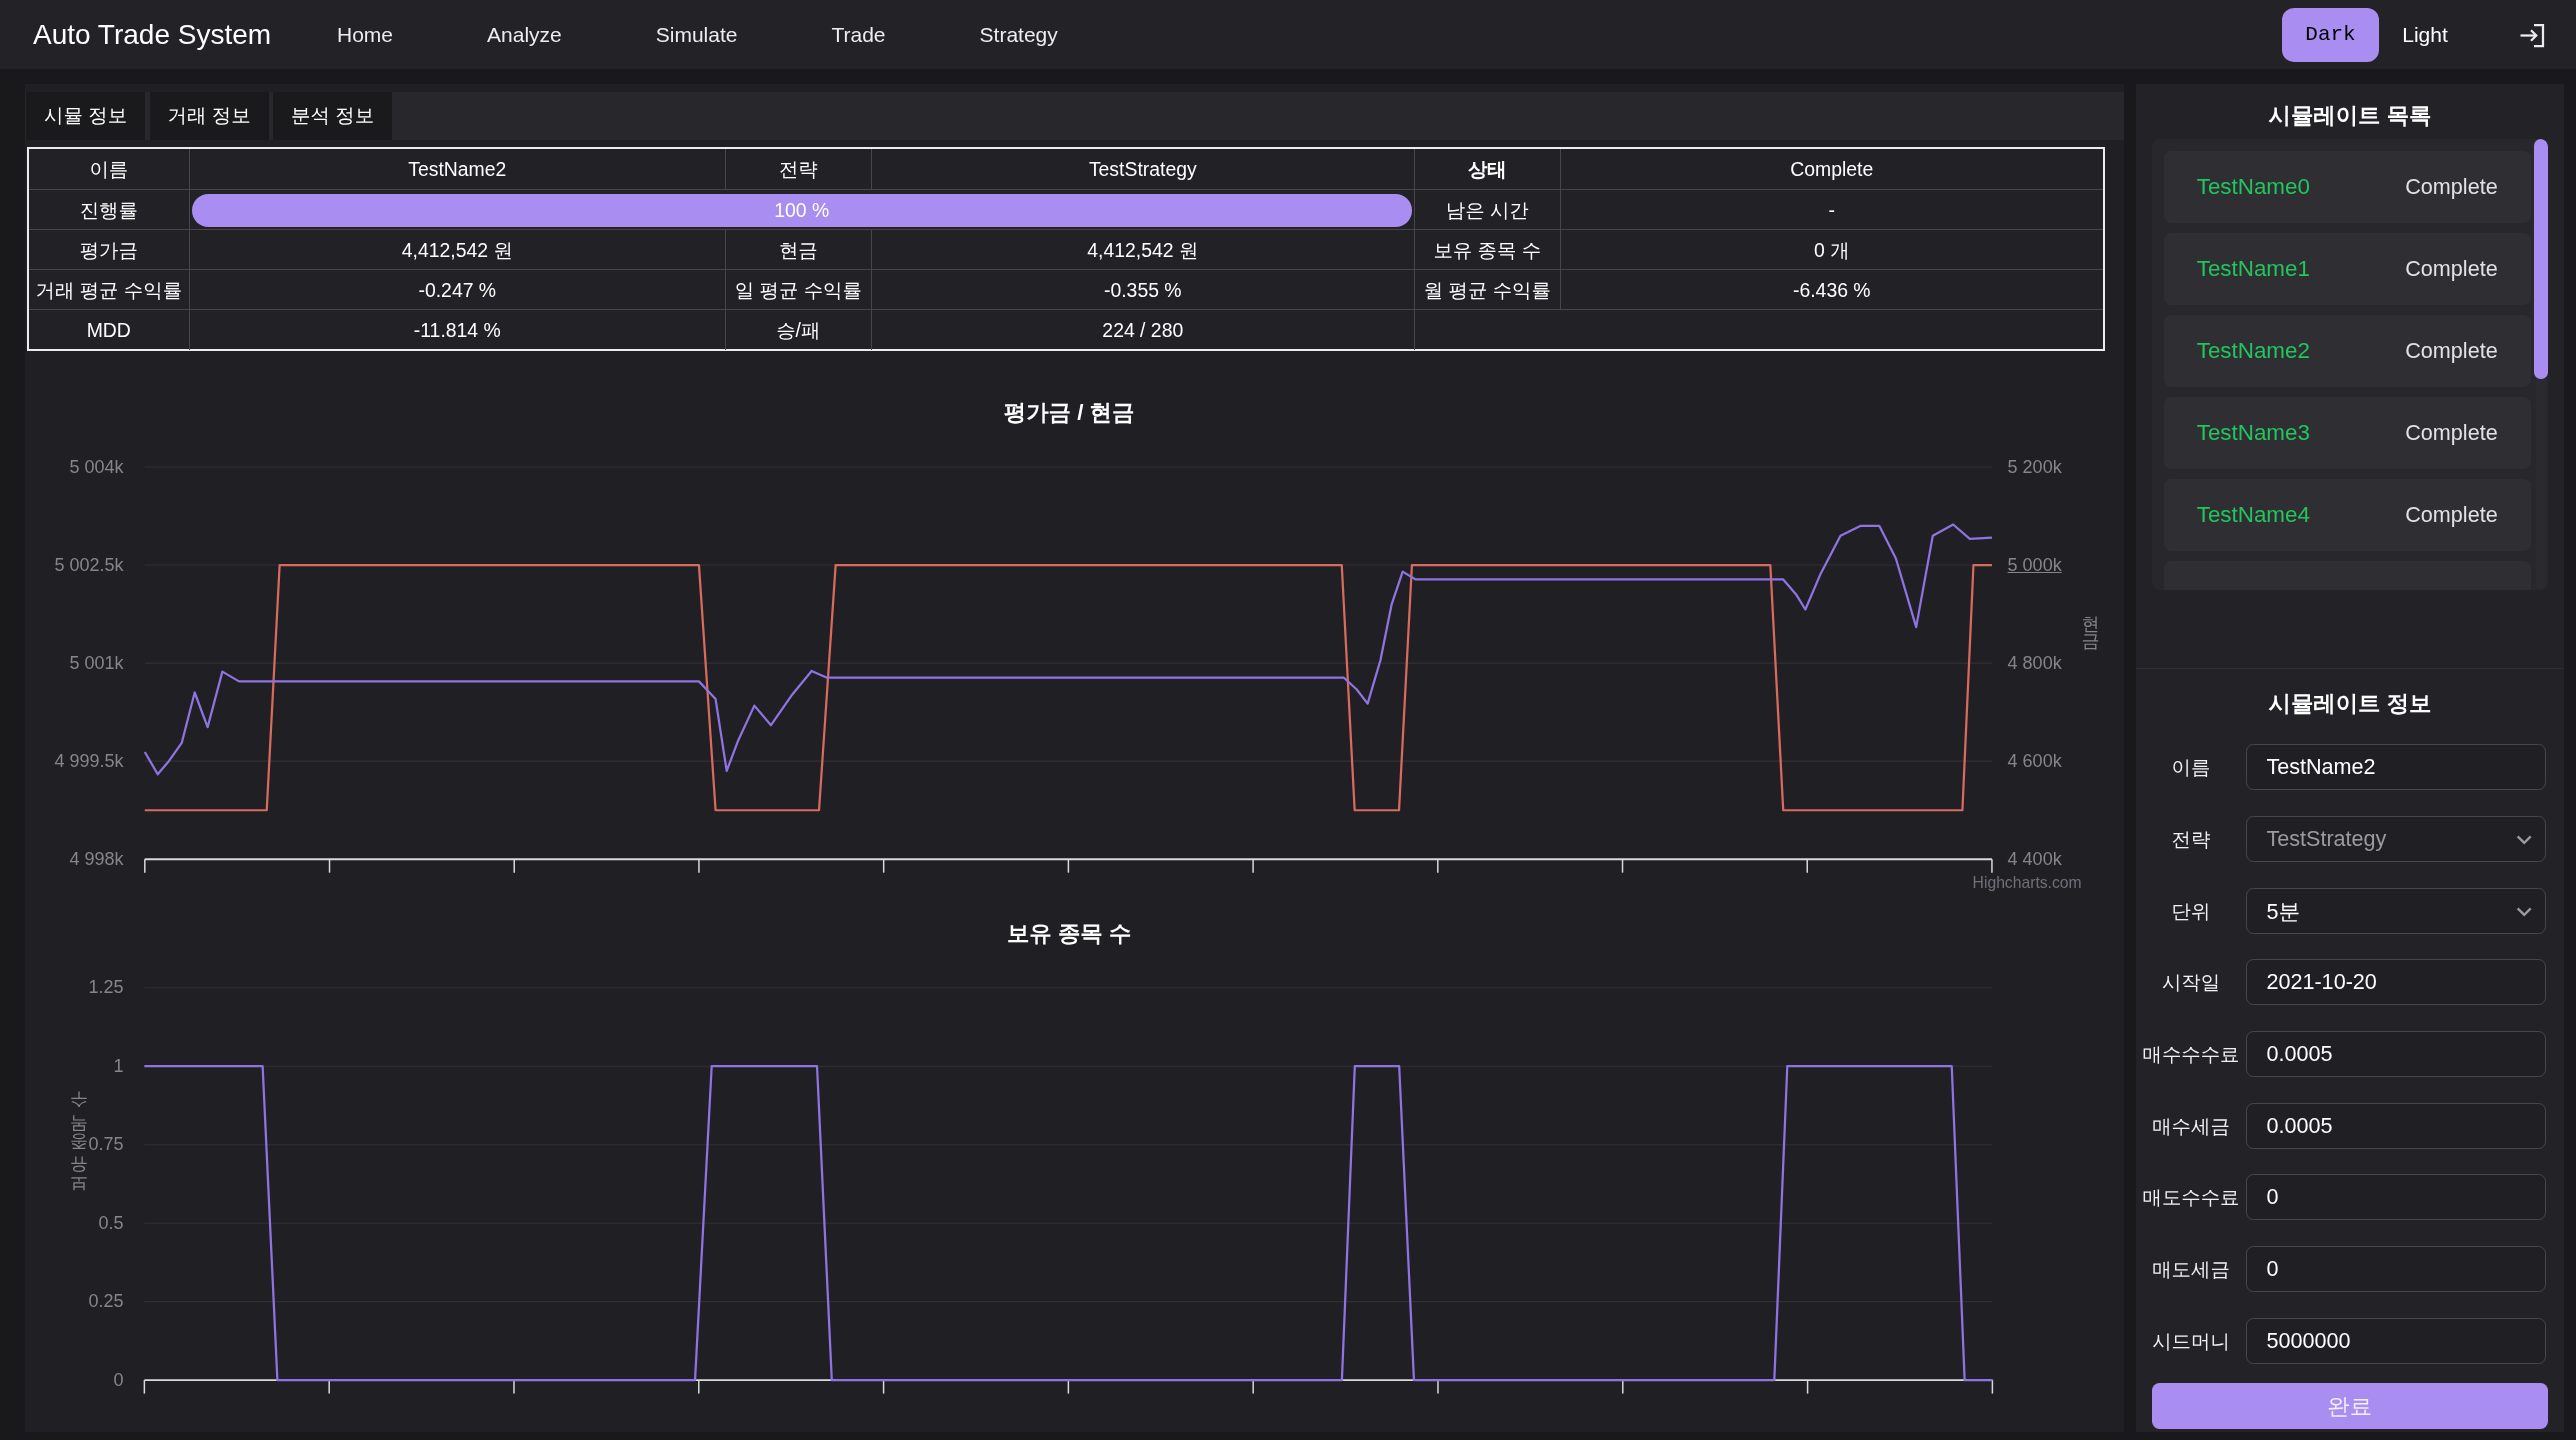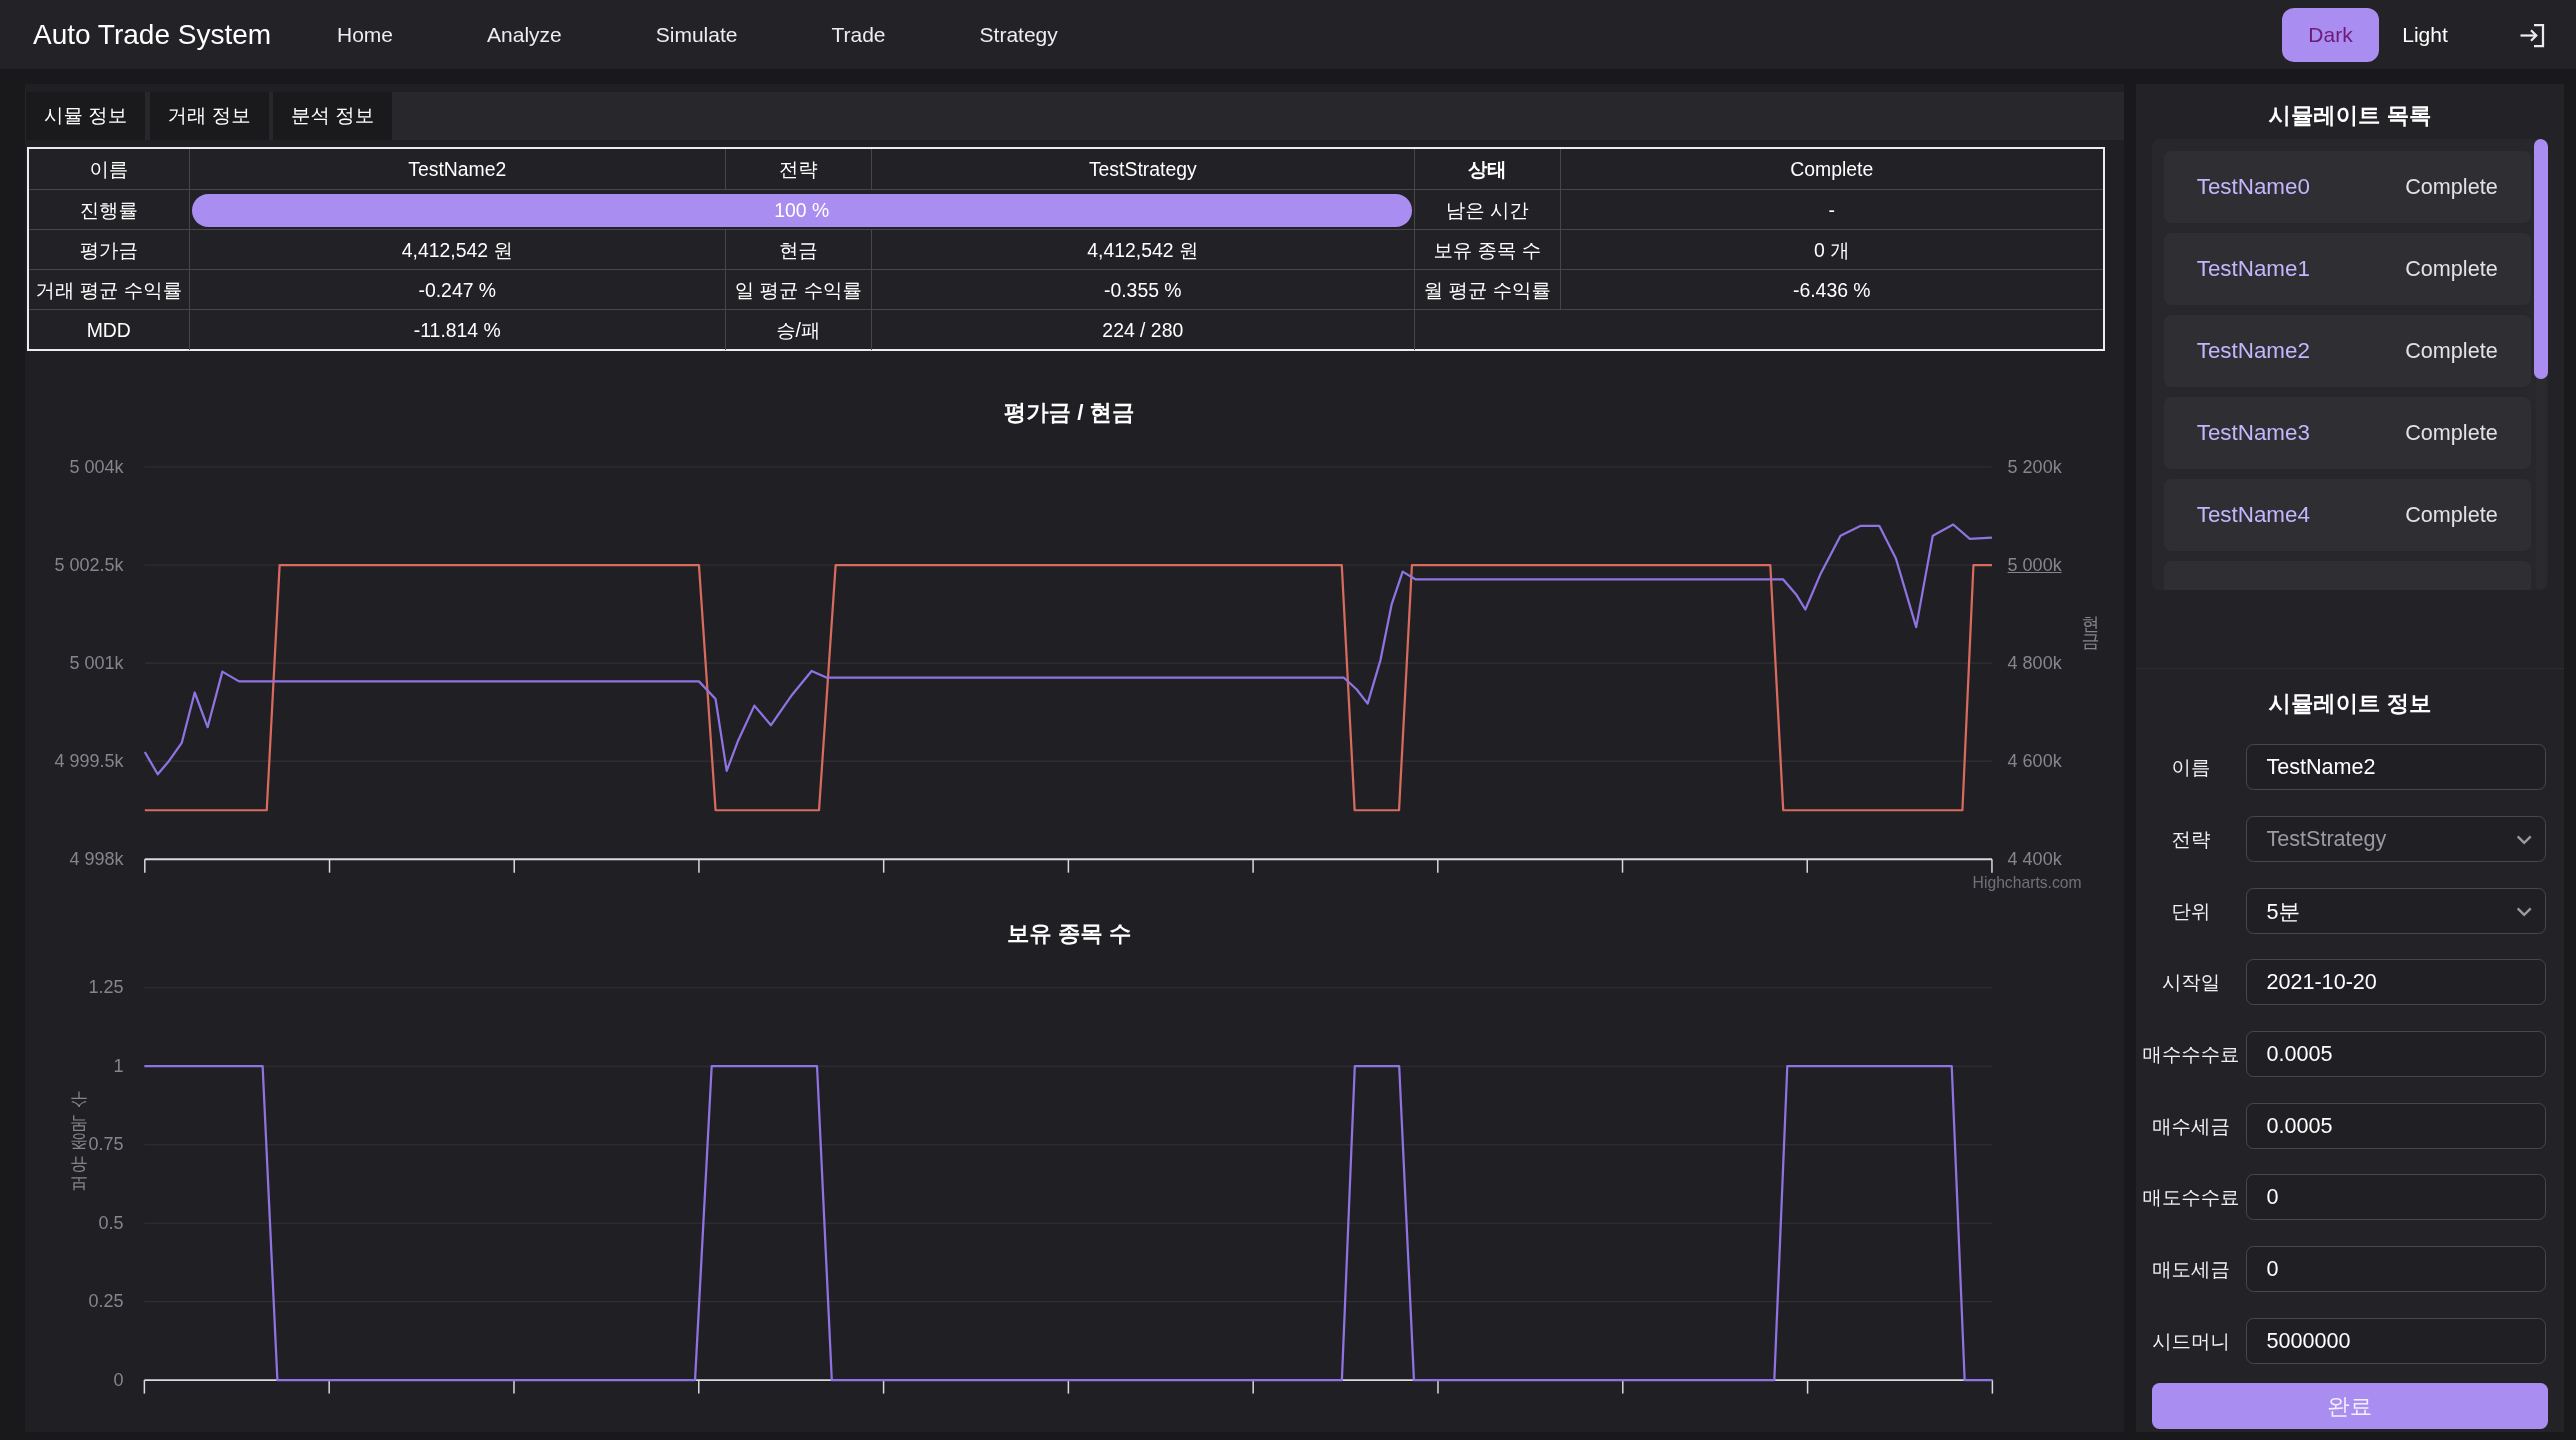--- a/index.html
+++ b/index.html
@@ -5,21 +5,21 @@
   * { margin:0; padding:0; box-sizing:border-box; }
   html,body { width:2576px; height:1440px; background:#19191c; overflow:hidden;
               font-family:"Liberation Sans", sans-serif; color:#fff; }
 
   
   .navbar { position:absolute; left:0; top:0; width:2576px; height:69px; background:#232327; }
   .brand  { position:absolute; left:33px; top:0; height:69px; line-height:69px; font-size:28px; color:#fff; }
   .nav-links { position:absolute; left:337px; top:0; height:69px; display:flex; gap:94px; align-items:center; }
   .nav-link { font-size:21px; color:#ededf0; cursor:pointer; }
   .btn-dark { position:absolute; left:2282px; top:7.5px; width:97px; height:54px; border-radius:12px;
-              background:var(--accent); color:#701a75; font-size:21px; display:flex; align-items:center; justify-content:center; cursor:pointer; }
+              background:var(--accent); color:#000000; font-size:21px; display:flex; align-items:center; justify-content:center; cursor:pointer;font-family:Liberation Mono, monospace; }
   .btn-light{ position:absolute; left:2389px; top:7.5px; width:72px; height:54px; color:#fff; font-size:21px;
               display:flex; align-items:center; justify-content:center; cursor:pointer; }
   .login-ic { position:absolute; left:2516px; top:18.7px; width:33px; height:33px; cursor:pointer; }
 
   :root { --accent:#a98df0; --panel:#202024; --panel2:#232327; --grid:#303034; --axis:#d9d9e2; --muted:#85858c; }
 
   
   .left-card { position:absolute; left:24.6px; top:84px; width:2099px; height:1348px; background:var(--panel); }
   .tabbar { position:absolute; left:0; top:7.5px; width:2099px; height:48px; background:#28282c; display:flex; gap:4.5px; padding-left:1.5px; }
   .tab { width:119px; height:48px; background:#1a1a1d; color:#fff; font-size:19.4px; display:flex; align-items:center; justify-content:center; cursor:pointer; }
@@ -48,21 +48,21 @@
   #rot2 { left:42px; top:187px; transform:rotate(180deg); }
   .credit { position:absolute; left:1791px; top:495px; width:266px; text-align:right; font-size:15.7px; color:#70707a; cursor:pointer; }
 
   
   .sidebar { position:absolute; left:2136px; top:84px; width:428px; height:1348px; background:var(--panel2); }
   .sb-title { position:absolute; left:0; width:428px; text-align:center; font-size:22.4px; font-weight:700; color:#fff; }
   #list-title { top:16.4px; }
   .list-box { position:absolute; left:15.7px; top:55px; width:396px; height:451px; background:#28282c; border-radius:7.5px; overflow:hidden; }
   .list-item { position:absolute; left:12px; width:367px; height:72px; background:#2f2f33; border-radius:7.5px;
                display:flex; align-items:center; justify-content:space-between; padding:0 33px; cursor:pointer; }
-  .li-name { font-size:22.4px; color:#c4b5fd;text-align:right; }
+  .li-name { font-size:22.4px; color:#22c55e;text-align:right; }
   .li-status { font-size:21.6px; color:#e2e2e6; }
   .list-track { position:absolute; right:1.5px; top:1.5px; width:10.4px; height:448px; background:#2b2b2f; border-radius:5.2px; }
   .list-thumb { position:absolute; right:0px; top:0px; width:13.4px; height:240px; background:var(--accent); border-radius:6.7px; cursor:pointer; }
   .sb-btn { position:absolute; left:15.7px; width:396px; height:43px; border-radius:7.5px; background:var(--accent);
             color:#f2edff; font-size:21.6px; display:flex; align-items:center; justify-content:center; cursor:pointer; }
   #add-btn { top:519px; }
   .sb-divider { position:absolute; left:0; top:584px; width:428px; border-top:1.5px solid #2e2e32; }
   #info-title { top:604px; }
   .f-label { position:absolute; left:3px; width:104px; height:46px; line-height:46px; text-align:center; font-size:19.4px; color:#f0f0f2; }
   .f-input { position:absolute; left:110px; width:300px; height:46px; background:#202024; border:1.5px solid #47474d;

